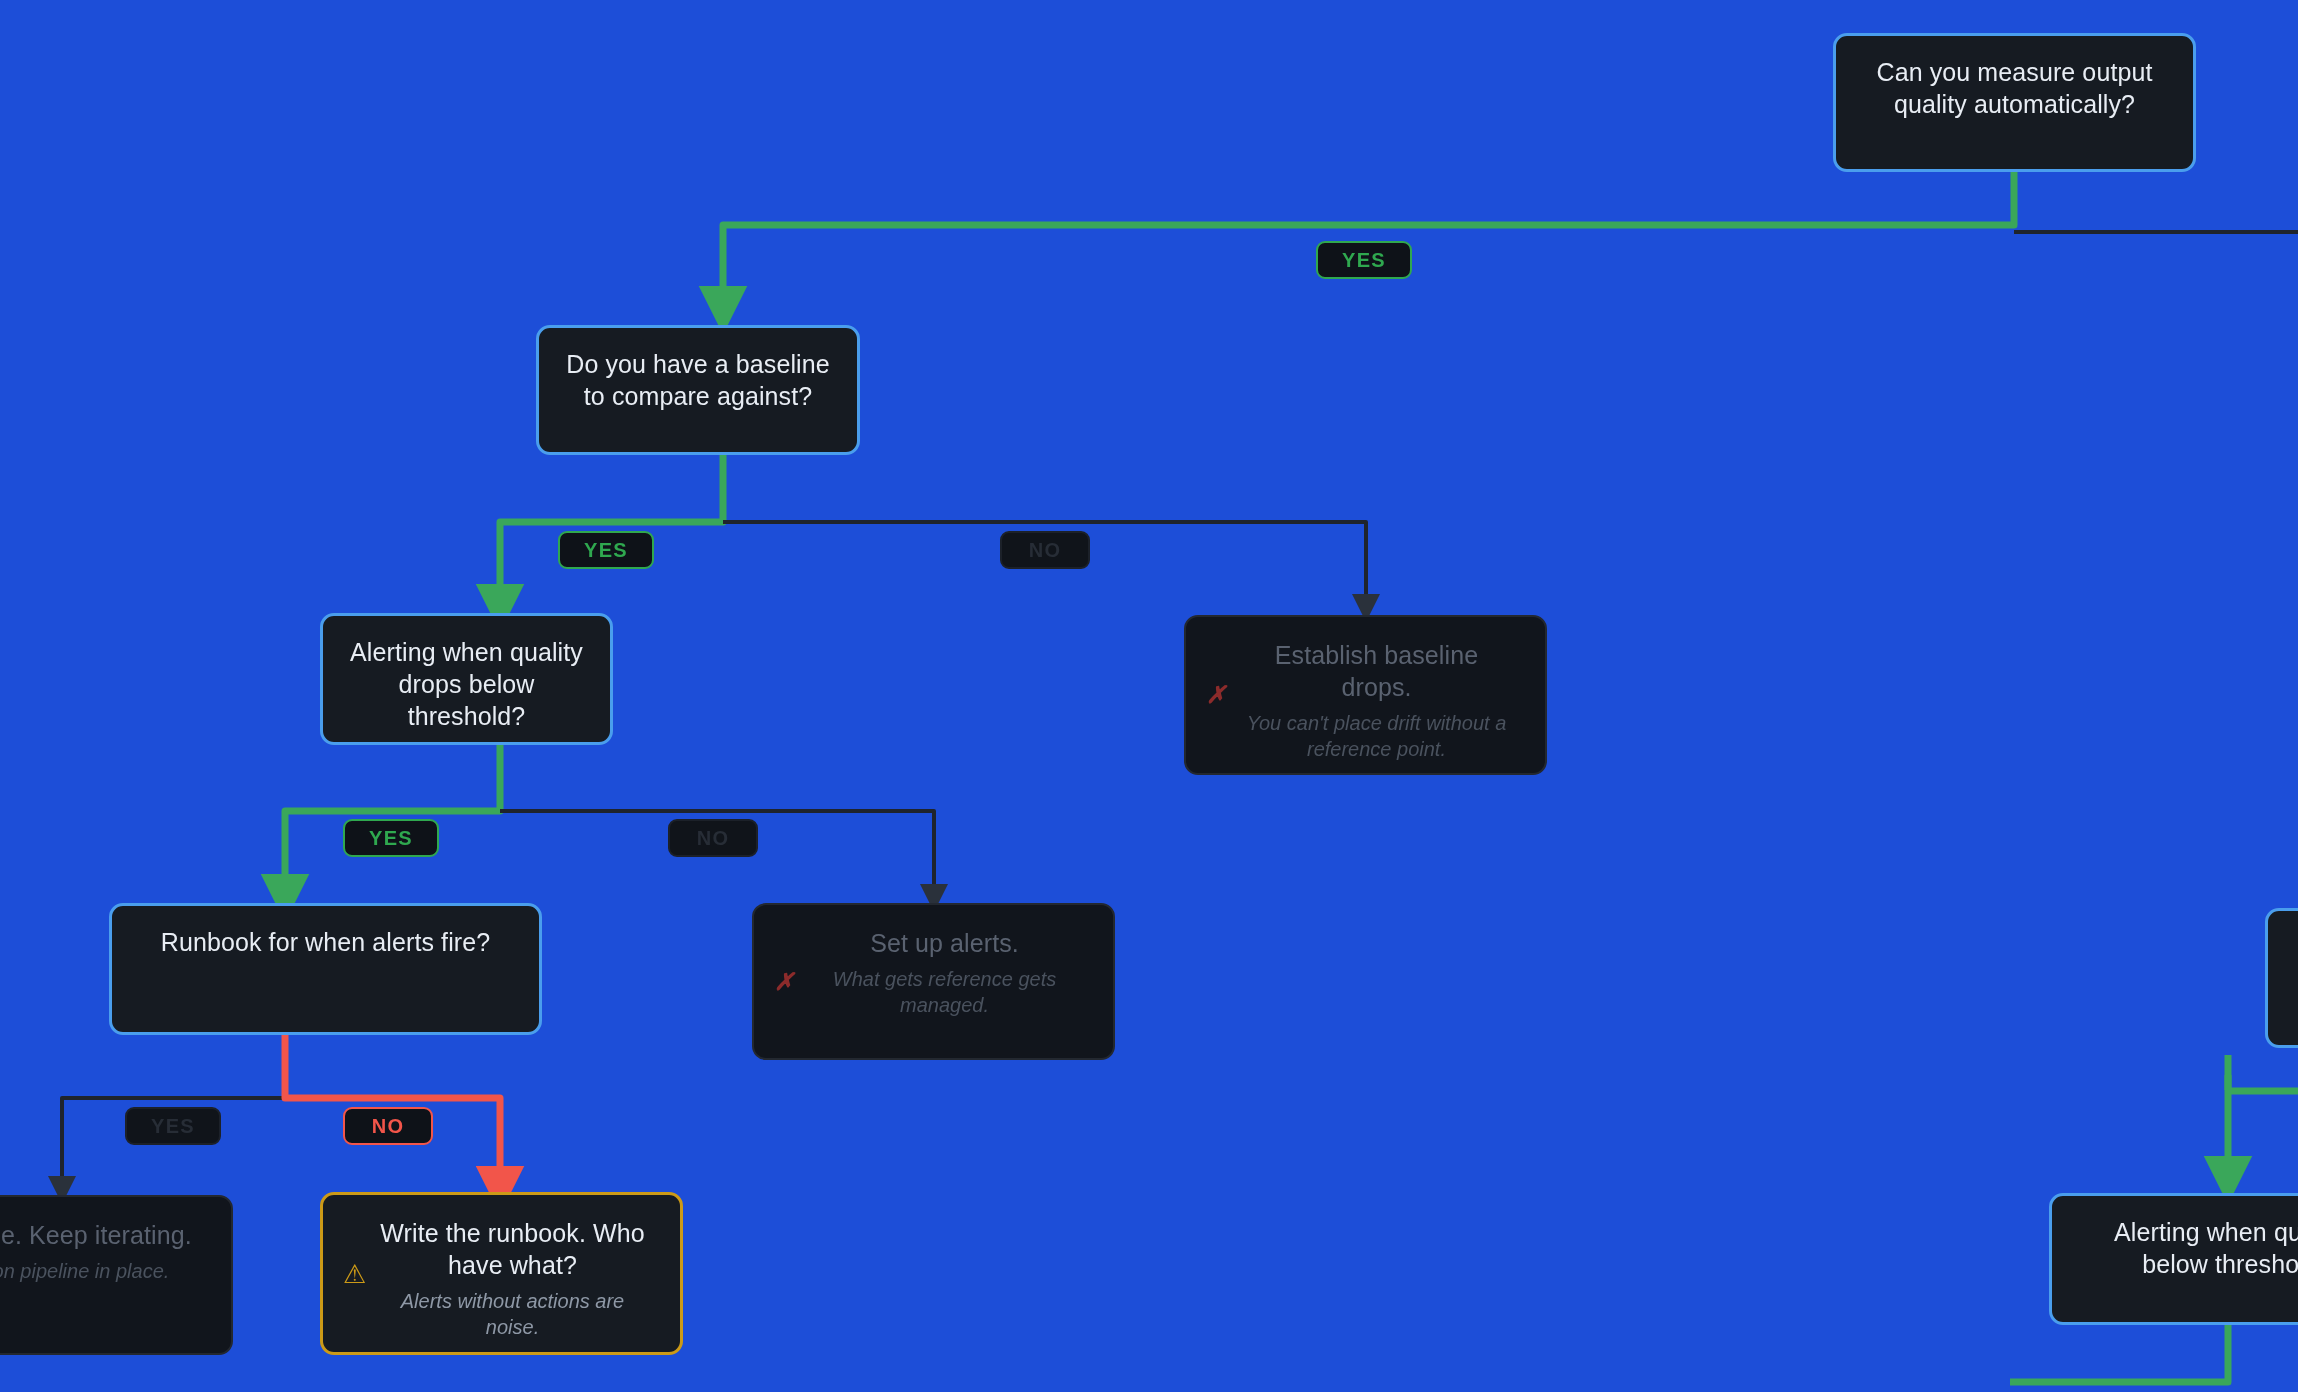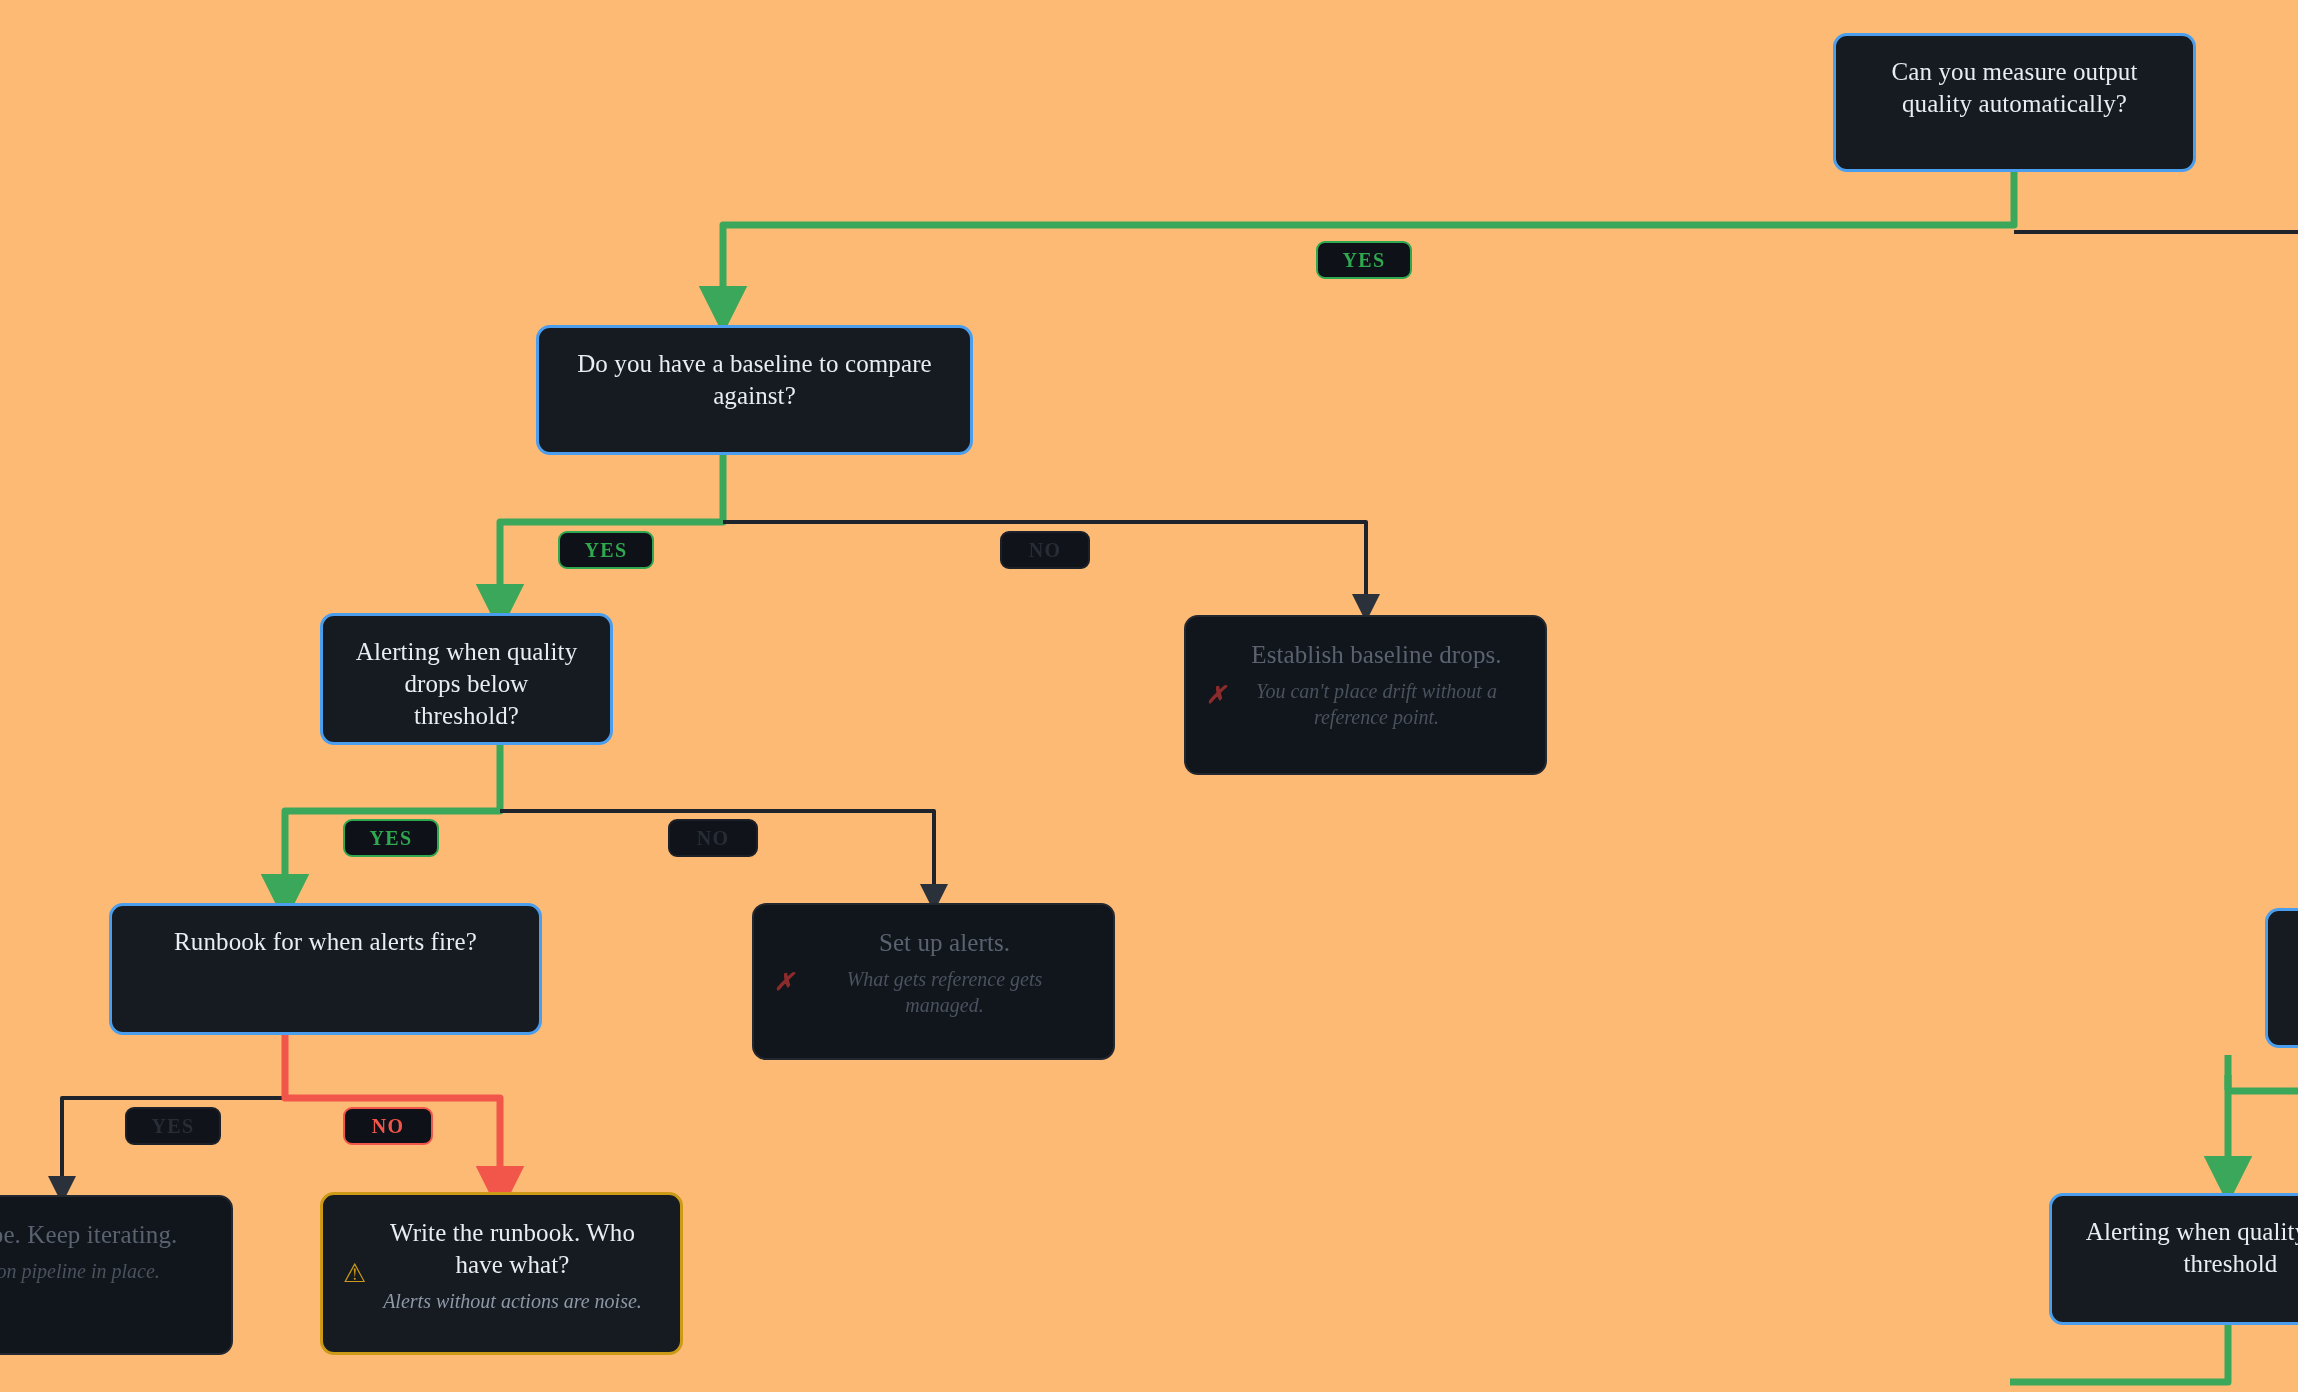--- a/index.html
+++ b/index.html
@@ -5,23 +5,23 @@
 <style>
   html, body {
     margin: 0;
     padding: 0;
     background: #0d1016;
   }
   #canvas {
     position: relative;
     width: 2298px;
     height: 1392px;
-    background: #fdba74;
+    background: #1d4ed8;
     overflow: hidden;
-    font-family: Liberation Serif, serif;
+    font-family: Liberation Sans, sans-serif;
   }
   #edge-layer {
     position: absolute;
     inset: 0;
     width: 2298px;
     height: 1392px;
     pointer-events: none;
   }
 
   
@@ -138,21 +138,21 @@
 
     <path d="M 2298 1091 L 2228 1091" fill="none" stroke="#3aa75a" stroke-width="7" stroke-linejoin="round"></path>
 
     <path d="M 2228 1320 L 2228 1382 L 2010 1382" fill="none" stroke="#3aa75a" stroke-width="7" stroke-linejoin="round"></path>
   </svg>
 
   <div class="node node-question" style="left:1833px; top:33px; width:363px; height:139px;">
     <div class="node-title">Can you measure output quality automatically?</div>
   </div>
 
-  <div class="node node-question" style="left:536px; top:325px; width:437px; height:130px;align-items:flex-end;">
+  <div class="node node-question" style="left:536px; top:325px; width:324px; height:130px;align-items:flex-end;">
     <div class="node-title">Do you have a baseline to compare against?</div>
   </div>
 
   <div class="node node-dim has-icon" style="left:1184px; top:615px; width:363px; height:160px; padding-top:22px;">
     <span class="node-icon icon-cross">✗</span>
     <div class="node-title">Establish baseline drops.</div>
     <div class="node-sub">You can't place drift without a reference point.</div>
   </div>
 
   <div class="node node-question" style="left:320px; top:613px; width:293px; height:132px;">

